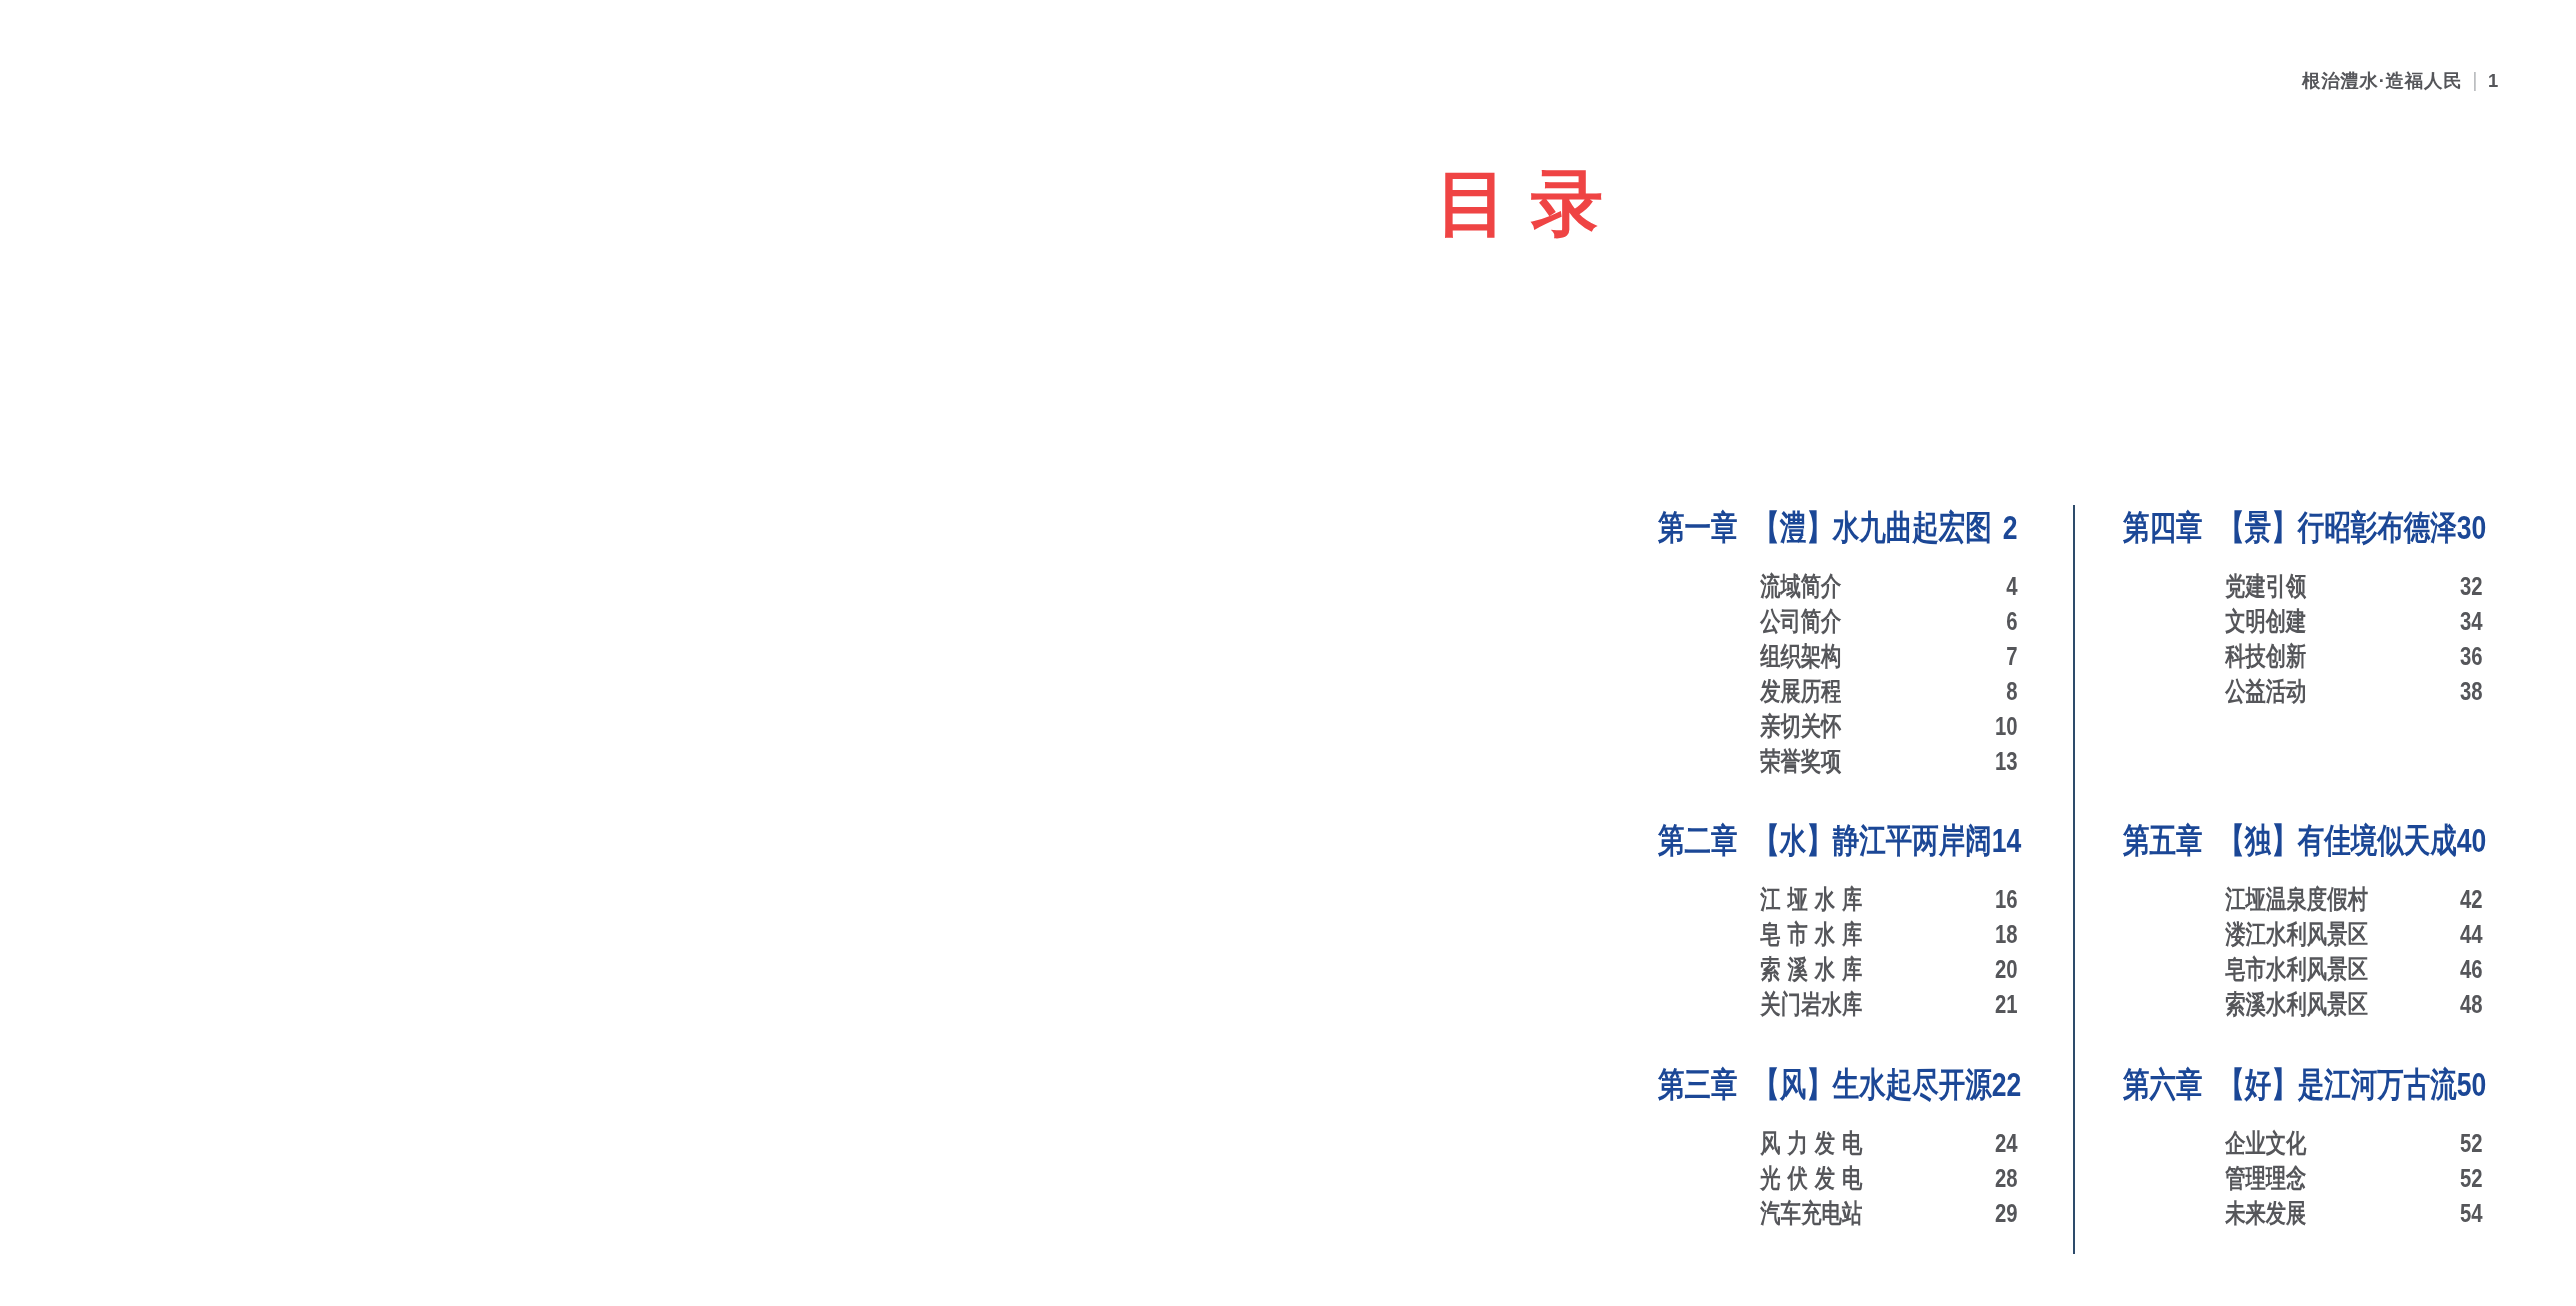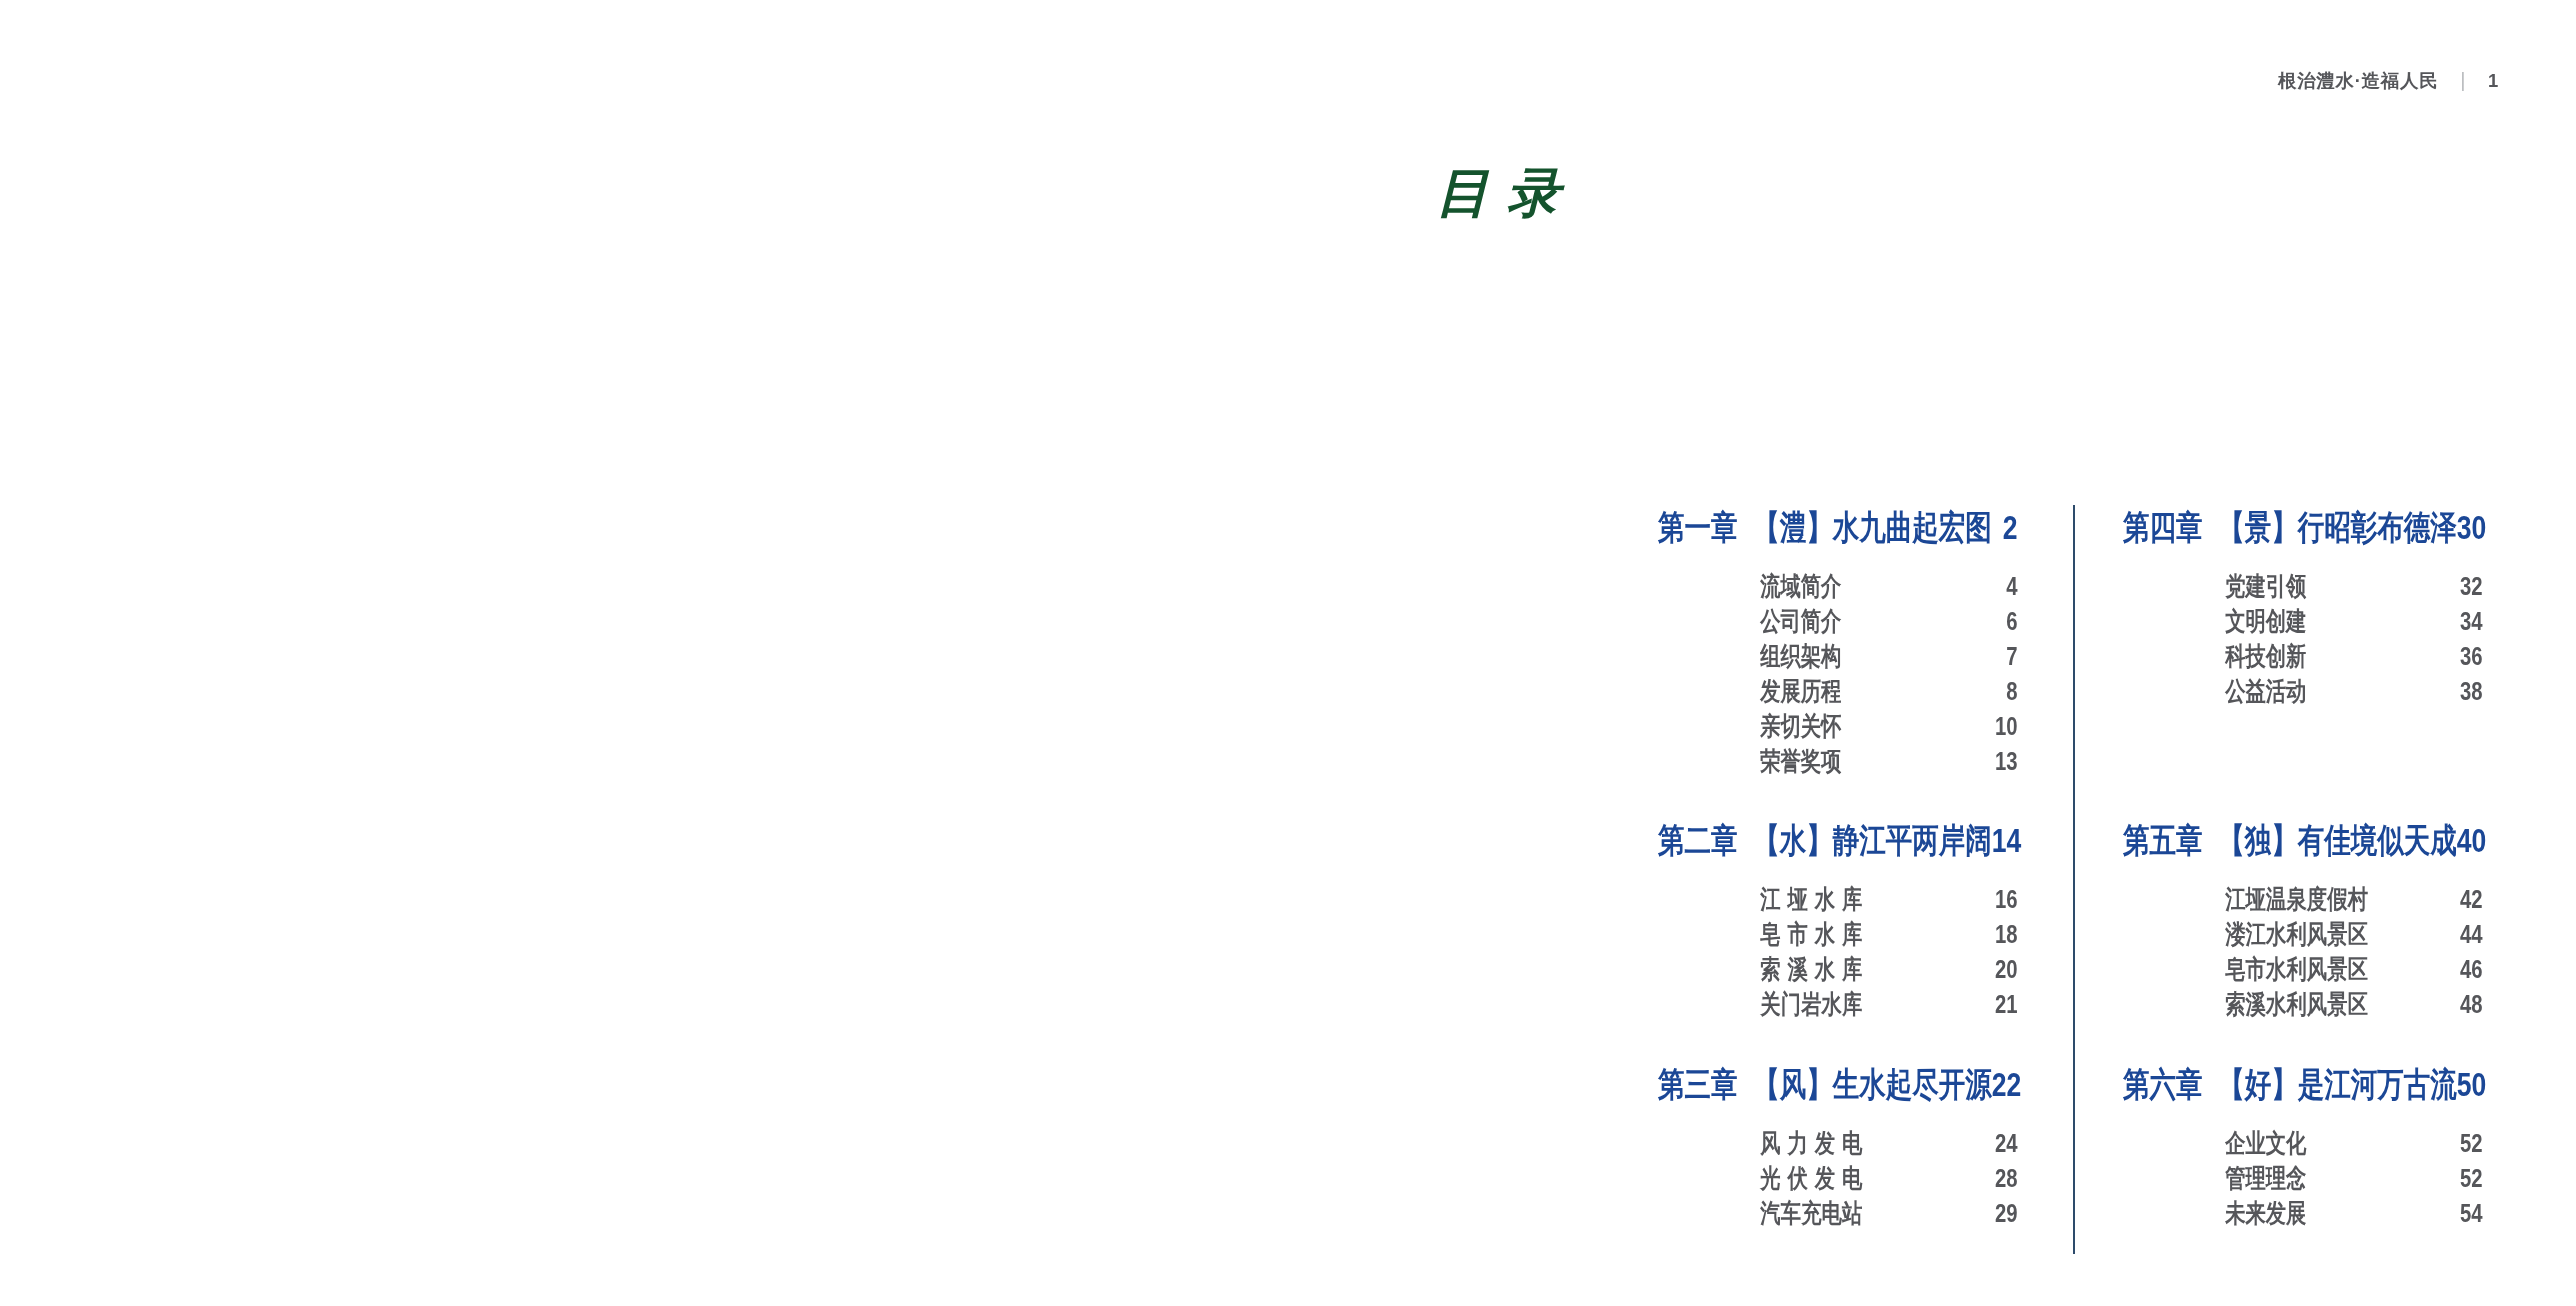--- a/index.html
+++ b/index.html
@@ -7,30 +7,29 @@
     position:relative;
     width:2576px; height:1306px;
     background:#ffffff;
     overflow:hidden;
     font-family:"Liberation Sans","DejaVu Sans",sans-serif;
     font-weight:700;
   }
   
   .header {
     position:absolute; top:68px; right:77px;
-    display:flex; align-items:center; gap:22px;
+    display:flex; align-items:center; gap:10px;
     color:#55565A; font-size:18.4px; letter-spacing:0.8px;
   }
   .header .pipe { color:#B3B5B8; font-weight:400; transform:scaleY(1.05); }
   
   .title {
     position:absolute; left:1436px; top:164px; margin:0;
-    font-size:53px; line-height:1.1; color:#14532d; letter-spacing:1.5px;
+    font-size:72px; line-height:1.1; color:#ef4444; letter-spacing:1.5px;
     white-space:pre;
-    font-style:italic;
   }
   
   .divider {
     position:absolute; left:2073px; top:505px;
     width:2.3px; height:749px; background:#2D4B6B;
   }
   
   .toc-col {
     position:absolute; top:0; height:1306px; width:461px;
     transform:scaleX(0.78); transform-origin:left top;

